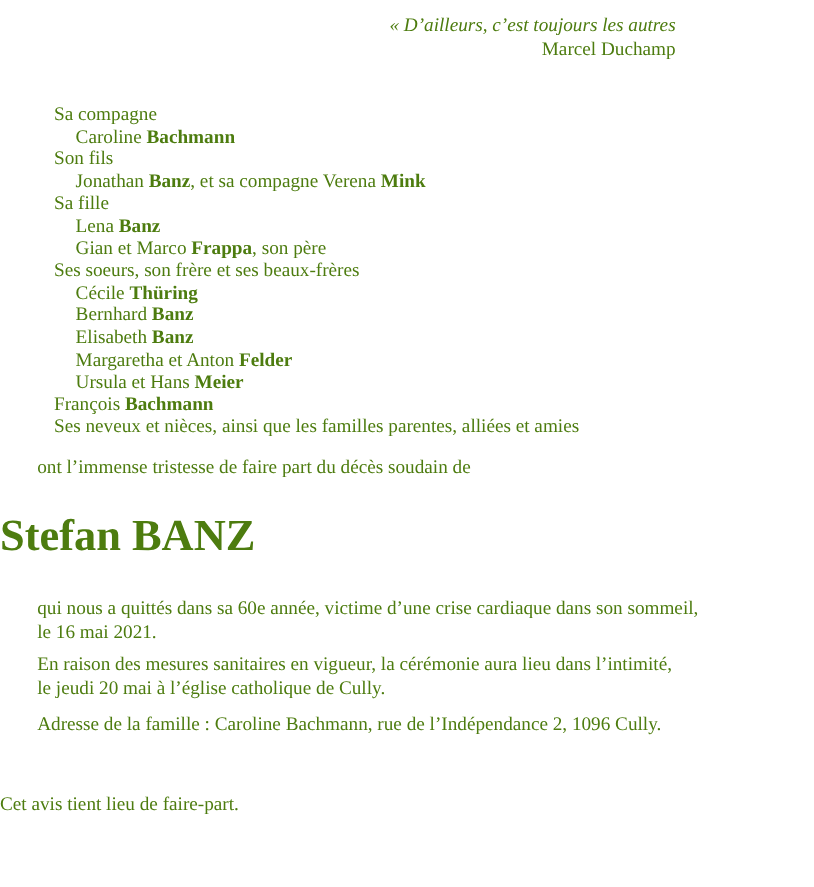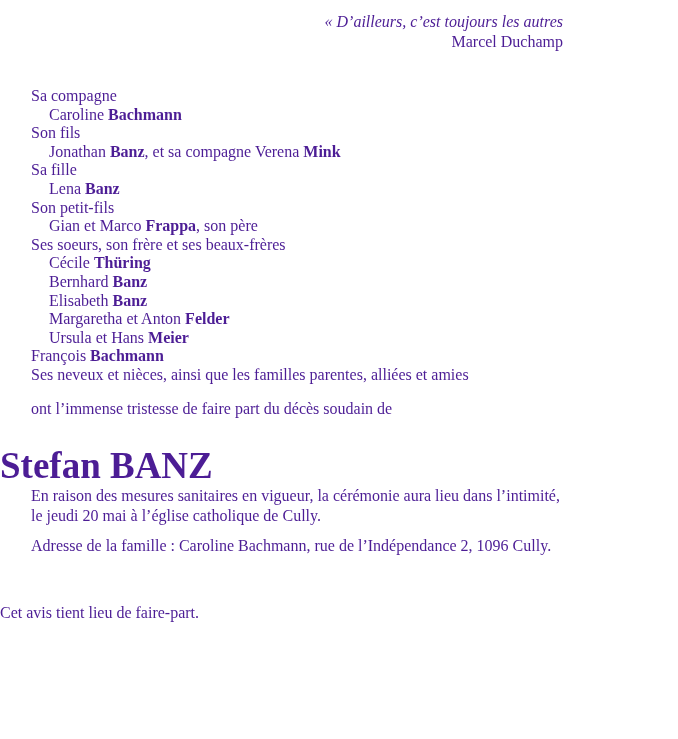--- a/index.html
+++ b/index.html
@@ -5,37 +5,37 @@
   html, body { margin: 0; padding: 0; }
   body {
     width: 678px; height: 739px;
     background: #ffffff;
   }
   .page {
     box-sizing: border-box;
     position: relative;
     width: 596px; height: 739px;
     background: #ffffff;
-    color: #4c1d95;
+    color: #4d7c0f;
     font-family: "Liberation Serif", serif;
     font-size: 16px;
     overflow: hidden;
   }
   .quote-block {
     padding-top: 12px;
     margin-right: 33px;
     text-align: right;
     line-height: 20px;
   }
   .quote-line { font-style: italic; }
   .quote-attribution { font-style: normal; }
 
   .family-list {
     margin-top: 35px;
-    margin-left: 31px;
+    margin-left: 45px;
     line-height: 18.6px;
   }
   .family-line.indented { padding-left: 18px; }
   .bold { font-weight: bold; }
 
   .intro {
     margin: 14px 0 0 31px;
     line-height: 20px;
   }
   .deceased-name {
@@ -67,36 +67,37 @@
     <div class="quote-attribution">Marcel Duchamp</div>
   </div>
 
   <div class="family-list">
       <div class="family-line"><span>Sa compagne</span></div>
       <div class="family-line indented"><span>Caroline </span><span class="bold">Bachmann</span></div>
       <div class="family-line"><span>Son fils</span></div>
       <div class="family-line indented"><span>Jonathan </span><span class="bold">Banz</span><span>, et sa compagne Verena </span><span class="bold">Mink</span></div>
       <div class="family-line"><span>Sa fille</span></div>
       <div class="family-line indented"><span>Lena </span><span class="bold">Banz</span></div>
-      <div class="family-line"><span>Son petit-fils</span></div>
       <div class="family-line indented"><span>Gian et Marco </span><span class="bold">Frappa</span><span>, son père</span></div>
       <div class="family-line"><span>Ses soeurs, son frère et ses beaux-frères</span></div>
       <div class="family-line indented"><span>Cécile </span><span class="bold">Thüring</span></div>
       <div class="family-line indented"><span>Bernhard </span><span class="bold">Banz</span></div>
       <div class="family-line indented"><span>Elisabeth </span><span class="bold">Banz</span></div>
       <div class="family-line indented"><span>Margaretha et Anton </span><span class="bold">Felder</span></div>
       <div class="family-line indented"><span>Ursula et Hans </span><span class="bold">Meier</span></div>
       <div class="family-line"><span>François </span><span class="bold">Bachmann</span></div>
       <div class="family-line"><span>Ses neveux et nièces, ainsi que les familles parentes, alliées et amies</span></div>
     </div>
 
   <p class="intro">ont l’immense tristesse de faire part du décès soudain de</p>
 
   <div class="deceased-name">Stefan BANZ</div>
 
+  <p class="body-par par-death">qui nous a quittés dans sa 60e année, victime d’une crise cardiaque dans son sommeil,
+le 16 mai 2021.</p>
 
   <p class="body-par par-ceremony">En raison des mesures sanitaires en vigueur, la cérémonie aura lieu dans l’intimité,
 le jeudi 20 mai à l’église catholique de Cully.</p>
 
   <p class="body-par par-address">Adresse de la famille : Caroline Bachmann, rue de l’Indépendance 2, 1096 Cully.</p>
 
   <p class="closing">Cet avis tient lieu de faire-part.</p>
 
 </div>
 

